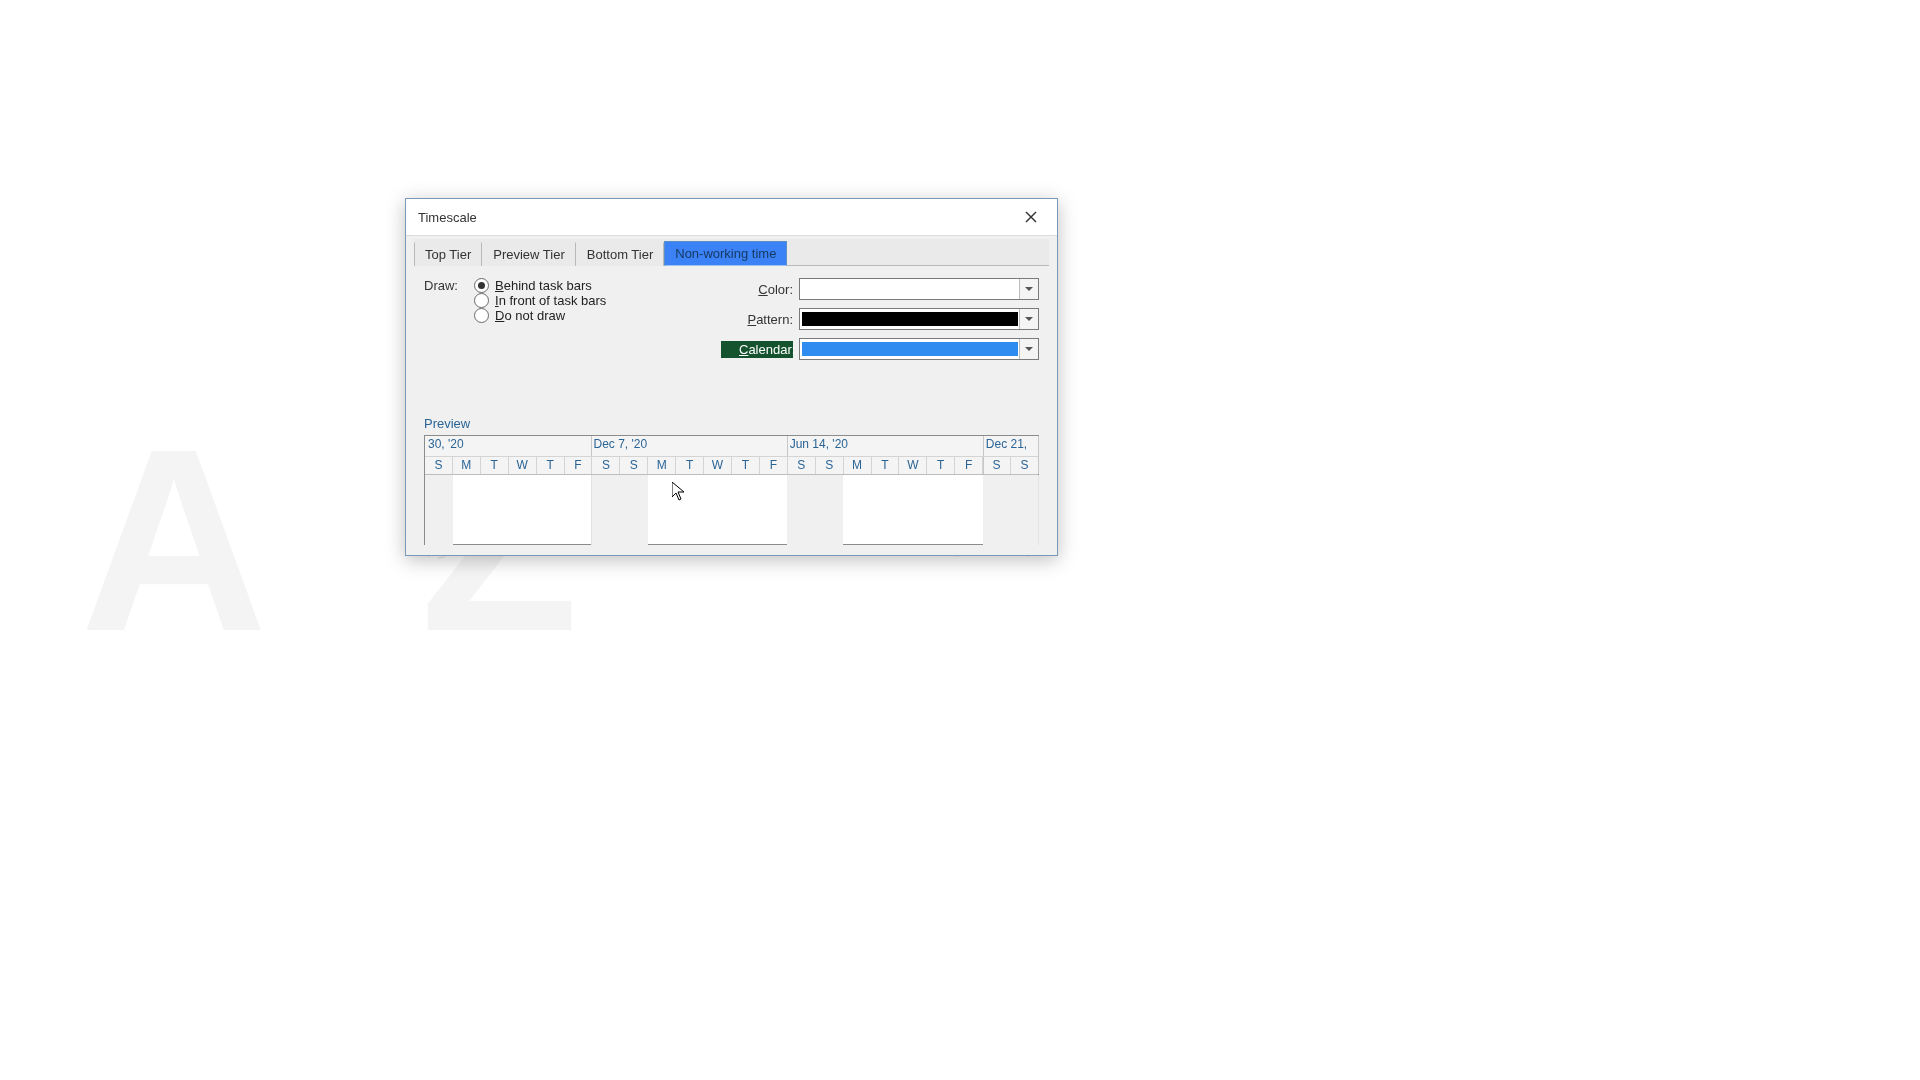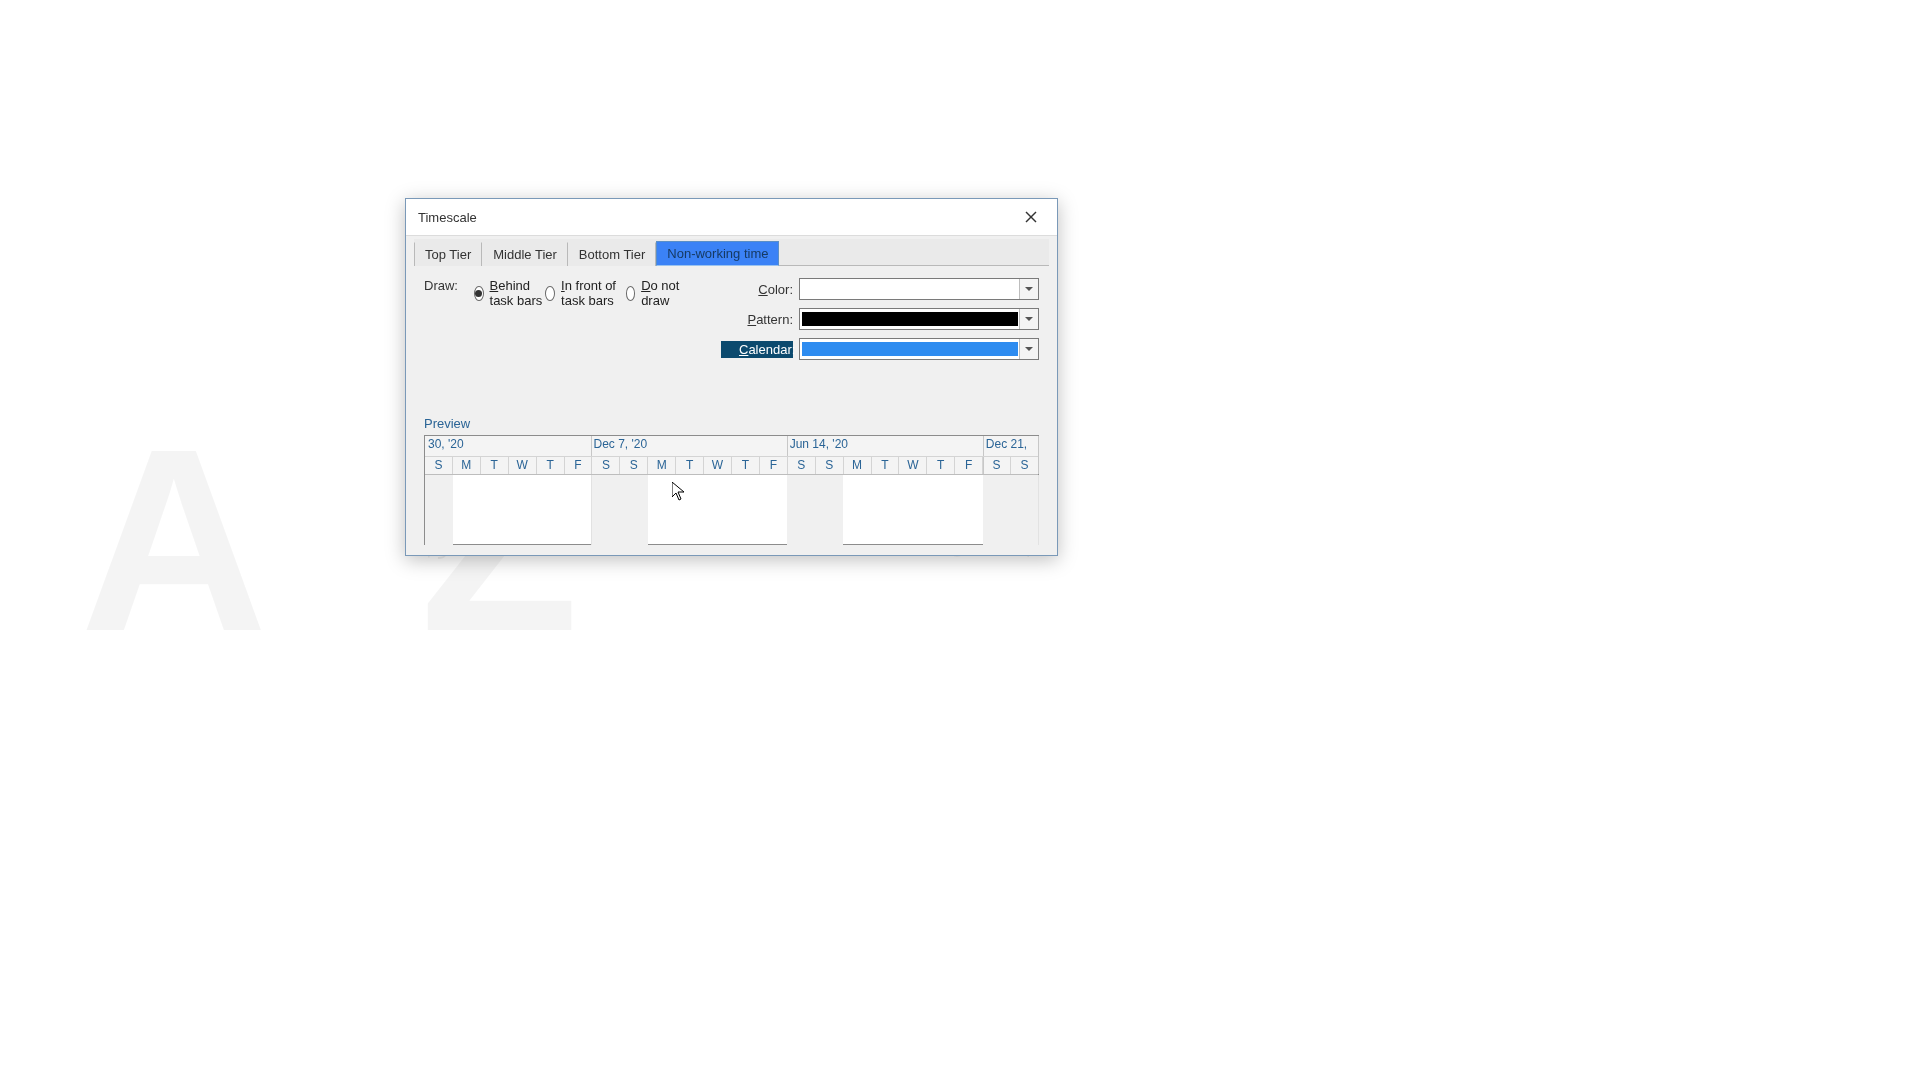--- a/index.html
+++ b/index.html
@@ -16,29 +16,29 @@
   .tabs{display:flex;align-items:flex-end;height:26px;margin:3px 8px 0 8px;border-bottom:1px solid #b9b9b9;background:#eaeaea}
   .tab{padding:4px 10px 4px 10px;font-size:13px;color:#333;border:1px solid transparent;border-bottom:none;cursor:pointer;position:relative;top:1px;background:#eaeaea;border-right:1px solid #b9b9b9}
   .tab.active{background:#3b82f6;border:1px solid #5a8fc7;border-bottom:1px solid #9ac3ef;color:#163a63;font-weight:400}
   .tab:first-child{border-left:1px solid #b9b9b9}
 
   .panel{padding:12px 18px 10px 18px;background:#f0f0f0}
   .section-title{font-size:13px;color:#2a6496;margin:2px 0 8px 0}
   .opts-row{display:flex;align-items:flex-start;gap:40px}
   .draw-col{display:flex;gap:10px}
   .draw-label{font-size:13px;color:#333;min-width:40px;}
-  .radio-list{display:flex;flex-direction:row;gap:0}
+  .radio-list{display:flex;flex-direction:column;gap:0}
   .radio-item{display:flex;align-items:center;gap:6px;font-size:13px;color:#222;cursor:pointer}
   .radio{width:13px;height:13px;border:1px solid #6a6a6a;border-radius:50%;display:inline-flex;align-items:center;justify-content:center;background:#fff}
   .radio.checked::after{content:"";width:7px;height:7px;border-radius:50%;background:#333}
   .u{text-decoration:underline}
 
   .dd-grid{display:grid;grid-template-columns:72px 240px;row-gap:8px;column-gap:6px;align-items:center;margin-left:auto}
   .dd-label{font-size:13px;color:#333;text-align:right}
-  .dd-label.hl{background:#0c4a6e;color:#fff;padding:1px 18px}
+  .dd-label.hl{background:#14532d;color:#fff;padding:1px 18px}
   .combobox{height:20px;border:1px solid #7a7a7a;background:#fff;display:flex;align-items:center;position:relative;cursor:pointer}
   .combobox .swatch{flex:1;margin:2px 20px 2px 2px;height:14px}
   .combobox .arrow{position:absolute;right:0;top:0;bottom:0;width:18px;border-left:1px solid #bdbdbd;display:flex;align-items:center;justify-content:center;background:#f4f4f4}
   .combobox .arrow svg{width:8px;height:8px;fill:#555}
   .swatch.color{background:#fff}
   .swatch.pattern{background:#000}
   .swatch.calendar{background:#2e8cf0}
 
   .preview-title{font-size:13px;color:#2a6496;margin:56px 0 4px 0}
   .preview{border:1px solid #8c8c8c;background:#fff;height:108px;box-shadow:inset 1px 1px 0 #cfcfcf}
@@ -73,21 +73,21 @@
     <div class="close-btn">
       <svg viewBox="0 0 12 12">
           <line x1="1" y1="1" x2="11" y2="11"></line>
           <line x1="11" y1="1" x2="1" y2="11"></line>
         </svg>
     </div>
   </div>
 
   <div class="tabs" id="tabs">
       <div class="tab">Top Tier</div>
-      <div class="tab">Middle Tier</div>
+      <div class="tab">Preview Tier</div>
       <div class="tab">Bottom Tier</div>
       <div class="tab active">Non-working time</div>
     </div>
 
   <div class="panel">
 
     <div class="opts-row">
       <div class="draw-col">
         <div class="draw-label">Draw:</div>
         <div class="radio-list" id="radio-list">

